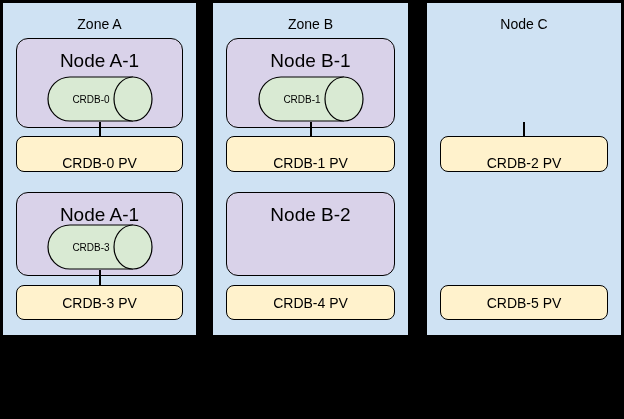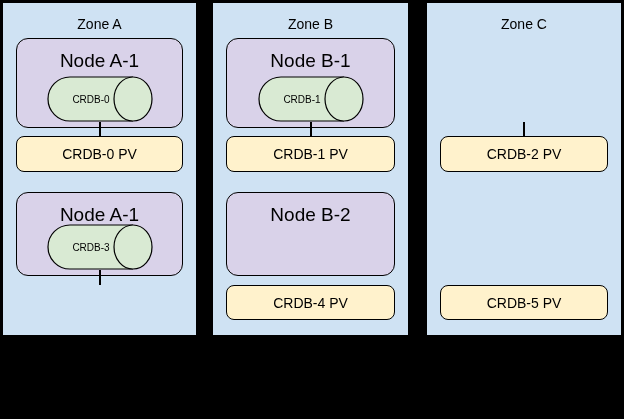--- a/index.html
+++ b/index.html
@@ -81,21 +81,21 @@
     left: 13px; right: 13px;
     background: var(--pv-fill, #fff2cc);
     border: 1px solid var(--border, #000);
     border-radius: 8px;
     box-sizing: border-box;
     display: flex;
     align-items: center;
     justify-content: center;
     font-size: 14px;
   }
-  .pv-1 { top: 133px; height: 36px; }
+  .pv-1 { top: 133px; height: 36px; align-items: flex-end; }
   .pv-2 { top: 282px; height: 35px; }
 </style>
 </head>
 <body>
 
 <div id="canvas">
 
   <div class="zone" id="zone-a">
     <div class="zone-label">Zone A</div>
 
@@ -114,20 +114,23 @@
 
     <div class="node node-2">
       <div class="node-label">Node A-1</div>
       <svg class="cylinder" width="106" height="46" viewBox="0 0 106 46">
         <path d="M86 1 H23 A22 22 0 0 0 23 45 H86" style="fill:var(--cylinder-fill);stroke:var(--border);stroke-width:1.2"></path>
         <ellipse cx="86" cy="23" rx="19" ry="22" style="fill:var(--cylinder-fill);stroke:var(--border);stroke-width:1.2"></ellipse>
         <text x="44" y="27" text-anchor="middle">CRDB-3</text>
       </svg>
     </div>
     <div class="connector connector-2"></div>
+    <div class="pv pv-2">
+      <span>CRDB-3 PV</span>
+    </div>
   </div>
 
   <div class="zone" id="zone-b">
     <div class="zone-label">Zone B</div>
 
     <div class="node node-1">
       <div class="node-label">Node B-1</div>
       <svg class="cylinder" width="106" height="46" viewBox="0 0 106 46">
         <path d="M86 1 H23 A22 22 0 0 0 23 45 H86" style="fill:var(--cylinder-fill);stroke:var(--border);stroke-width:1.2"></path>
         <ellipse cx="86" cy="23" rx="19" ry="22" style="fill:var(--cylinder-fill);stroke:var(--border);stroke-width:1.2"></ellipse>
@@ -141,21 +144,21 @@
 
     <div class="node node-2">
       <div class="node-label">Node B-2</div>
     </div>
     <div class="pv pv-2">
       <span>CRDB-4 PV</span>
     </div>
   </div>
 
   <div class="zone" id="zone-c">
-    <div class="zone-label">Zone C</div>
+    <div class="zone-label">Node C</div>
 
     <div class="connector connector-1"></div>
     <div class="pv pv-1">
       <span>CRDB-2 PV</span>
     </div>
 
     <div class="pv pv-2">
       <span>CRDB-5 PV</span>
     </div>
   </div>

